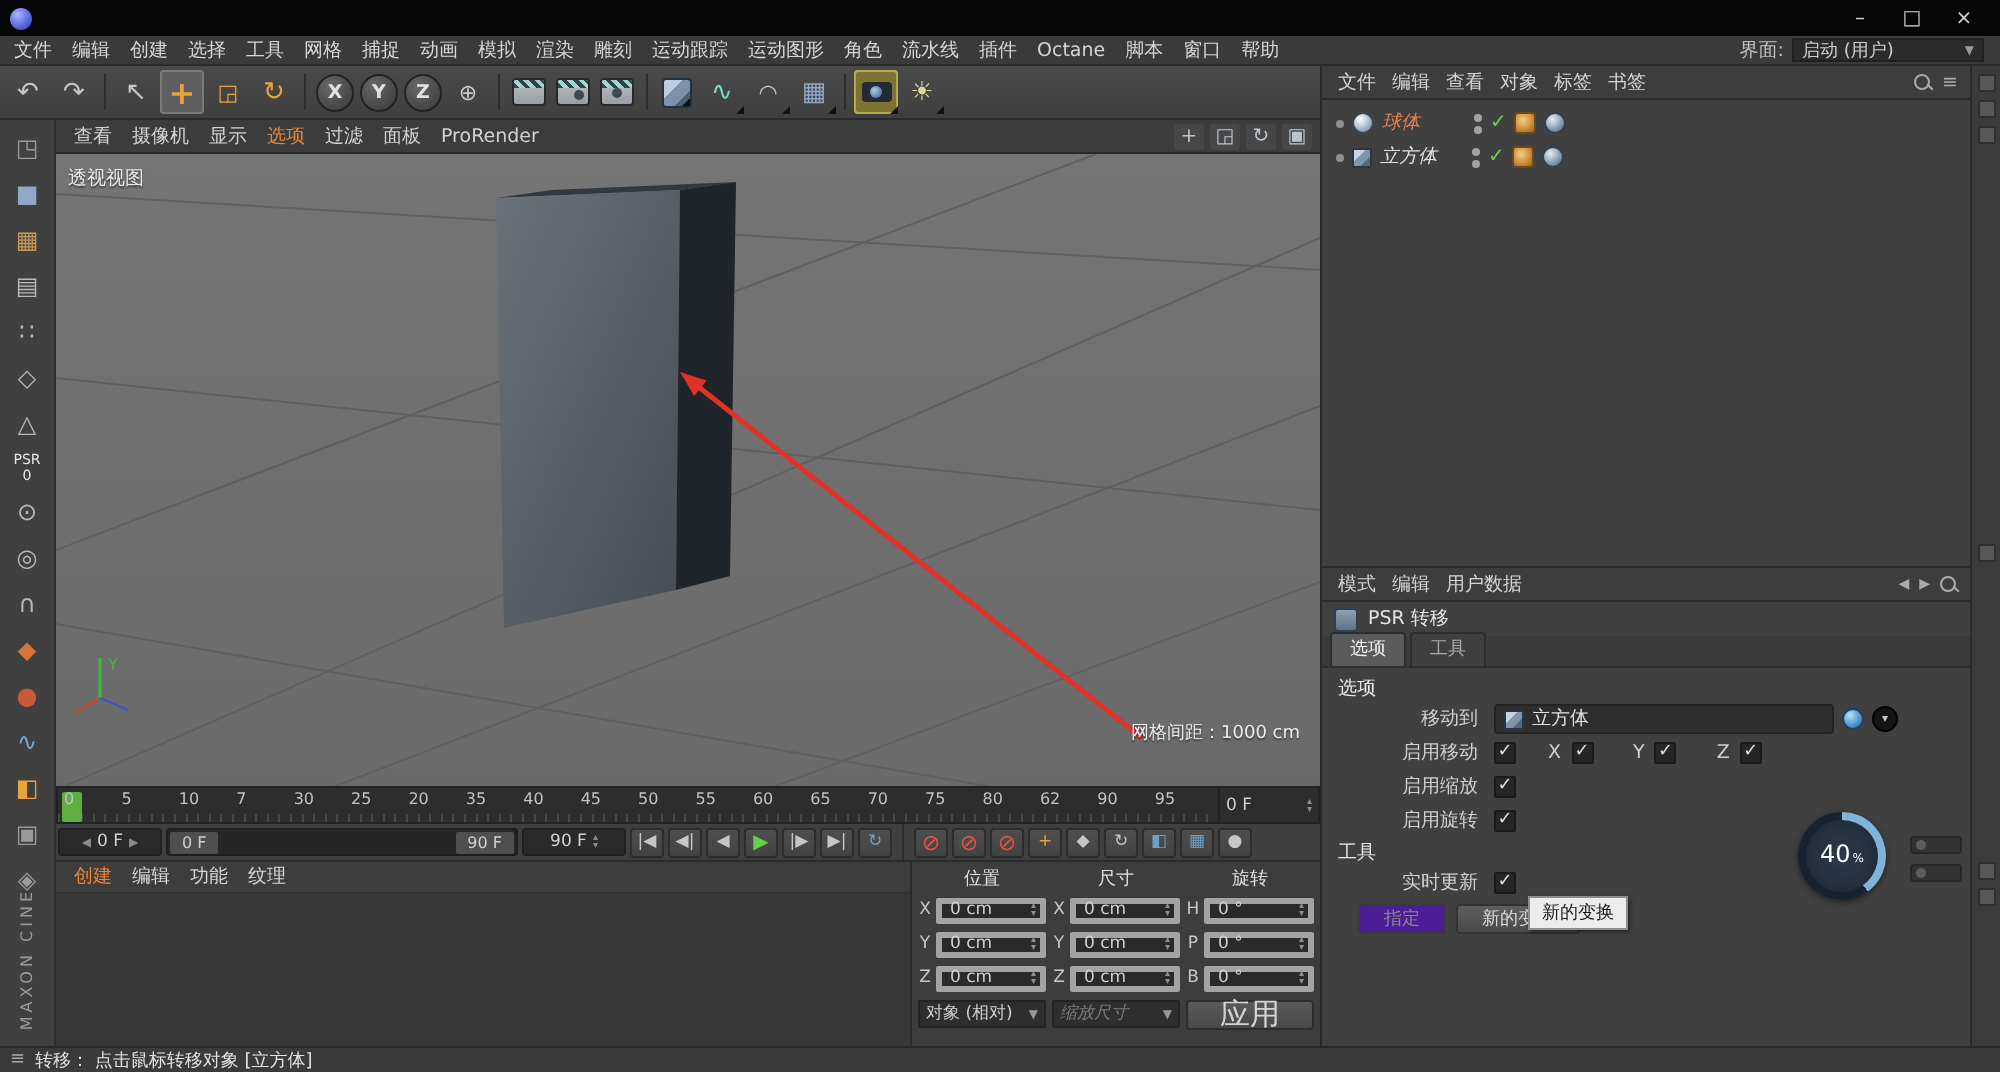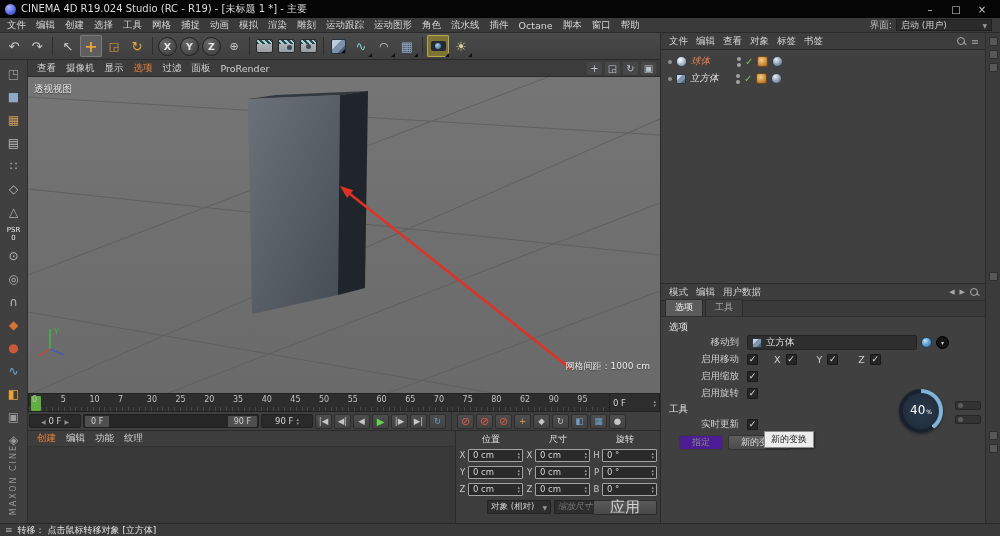--- a/index.html
+++ b/index.html
@@ -85,22 +85,22 @@
   .mat { position:absolute; left:28px; top:430px; width:427px; height:93px; background:#3d3d3d; border-top:1px solid #2b2b2b; }
   .mat-menu { height:16px; display:flex; align-items:center; font-size:9.5px; border-bottom:1px solid #333; padding:0 4px; }
   .mat-menu .hot { color:#e8833a; }
   .mat-body { height:76px; background:#383838; }
 
   
   .coord { position:absolute; left:455px; top:430px; width:205px; height:93px; background:#3d3d3d; border-top:1px solid #2b2b2b; border-left:1px solid #2b2b2b; padding:2px 3px; display:grid; grid-template-columns:1fr 1fr 1fr; grid-template-rows:13px 16px 16px 16px 18px; column-gap:3px; row-gap:1px; font-size:8.5px; }
   .chead { display:flex; align-items:center; justify-content:center; color:#e0e0e0; font-size:9px; }
   .crow { display:flex; align-items:center; gap:2px; }
   .axl { width:7px; text-align:center; color:#c8c8c8; flex:0 0 auto; }
-  .cfield { flex:1; height:13px; background:#2a2a2a; border:1px solid #a3a3a3; display:flex; align-items:center; justify-content:space-between; padding:0 2px 0 4px; color:#d2d2d2; border-radius:1px; }
-  .csel { height:14px; background:#2e2e2e; border:1px solid #232323; display:flex; align-items:center; justify-content:space-between; padding:0 3px; color:#cfcfcf; border-radius:1px; align-self:center; width:100%;margin-left:28px; }
+  .cfield { flex:1; height:13px; background:#2a2a2a; border:3px solid #a3a3a3; display:flex; align-items:center; justify-content:space-between; padding:0 2px 0 4px; color:#d2d2d2; border-radius:1px; }
+  .csel { height:14px; background:#2e2e2e; border:1px solid #232323; display:flex; align-items:center; justify-content:space-between; padding:0 3px; color:#cfcfcf; border-radius:1px; align-self:center; width:100%; }
   .csel .arr { font-size:6px; color:#979797; }
   .csel.dim { color:#7a7a7a;font-style:italic; }
   .apply-btn { height:15px; background:linear-gradient(#5a5a5a,#484848); border:1px solid #2c2c2c; display:flex; align-items:center; justify-content:center; color:#d4d4d4; font-size:15px; border-radius:2px; align-self:center; }
 
   
   .rpanel { position:absolute; left:660px; top:33px; width:325px; height:503px; background:#404040; border-left:1px solid #292929; }
   .pmenu { height:17px; background:#3d3d3d; border-bottom:1px solid #2b2b2b; display:flex; align-items:center; font-size:9.5px; padding:0 4px; }
   .pmi { padding:0 4px; color:#d4d4d4; white-space:nowrap; }
   .pmenu-right { margin-left:auto; display:flex; align-items:center; gap:5px; padding-right:2px; }
   .ic-search { width:9px; height:9px; position:relative; }
@@ -157,21 +157,20 @@
   .status { position:absolute; left:0; top:523px; width:1000px; height:13px; background:#3a3a3a; border-top:1px solid #282828; display:flex; align-items:center; gap:5px; padding:0 5px; font-size:9px; color:#e2e2e2; }
   .status .sicon { color:#a8a8a8; font-size:9px; }
 </style>
 </head>
 <body>
 
 <div class="app">
 
   <div class="titlebar">
     <div class="appicon"></div>
-    <div class="titletext">CINEMA 4D R19.024 Studio (RC - R19) - [未标题 1 *] - 主要</div>
     <div class="winbtns">
       <div class="winbtn">–</div>
       <div class="winbtn">□</div>
       <div class="winbtn">×</div>
     </div>
   </div>
 
   <div class="menubar">
     <span class="mi">文件</span>
     <span class="mi">编辑</span>
@@ -548,20 +547,24 @@
       <div class="pmenu">
         <span class="pmi">模式</span>
         <span class="pmi">编辑</span>
         <span class="pmi">用户数据</span>
         <div class="pmenu-right">
           <span style="font-size:7px;color:#aaa;">◀</span>
           <span style="font-size:7px;color:#aaa;">▶</span>
           <span class="ic-search"></span>
         </div>
       </div>
+      <div class="am-title">
+        <span class="psr-ic"></span>
+        <span>PSR 转移</span>
+      </div>
       <div class="am-tabs">
         <span class="tab active">选项</span>
         <span class="tab">工具</span>
       </div>
       <div class="am-body">
         <div class="secline">选项</div>
         <div class="arow">
           <span class="albl">移动到</span>
           <div class="linkfield">
             <span class="mini-cube"></span>

